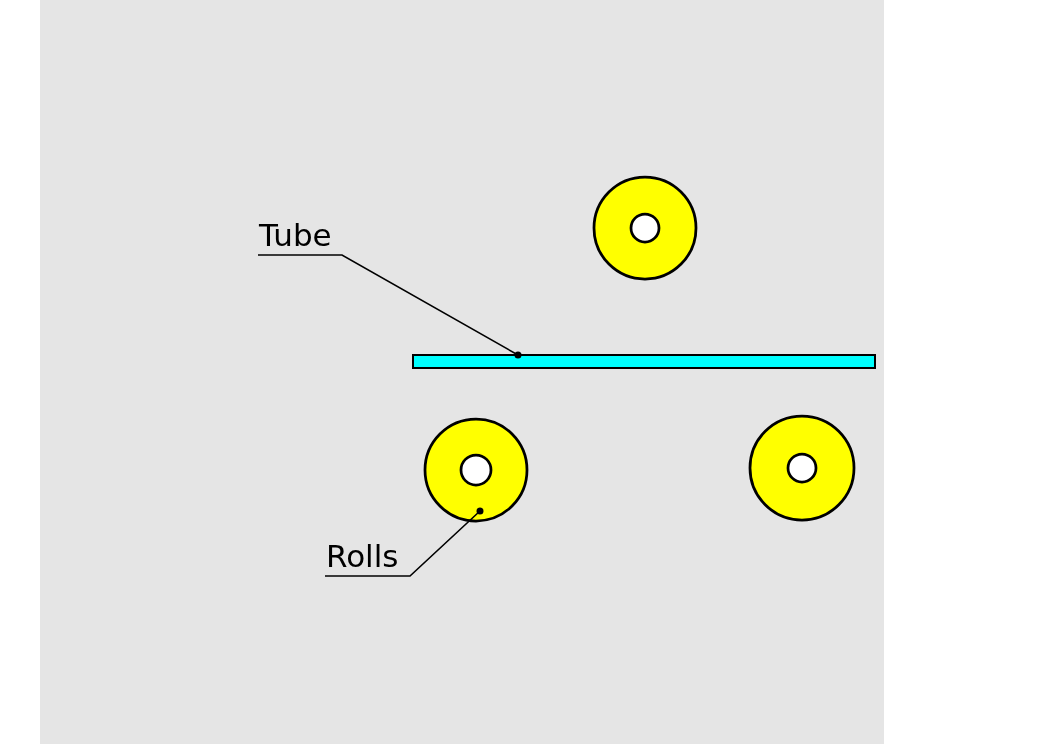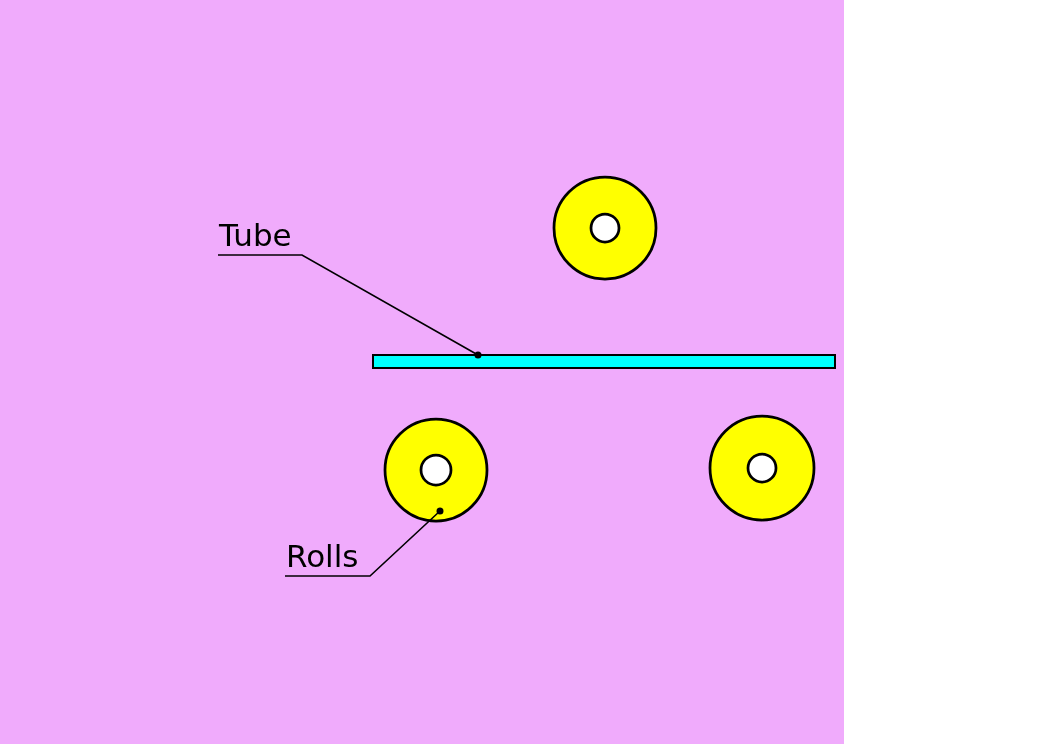--- a/index.html
+++ b/index.html
@@ -4,23 +4,24 @@
 <style>
   html, body {
     margin: 0;
     padding: 0;
     background: #ffffff;
   }
   .page {
     position: relative;
     width: 844px;
     height: 744px;
-    background: #f0abfc;
+    background: #e5e5e5;
     overflow: hidden;
     font-family: "DejaVu Sans", sans-serif;
+    margin-left: 40px;
   }
   svg.diagram {
     display: block;
     width: 1052px;
     height: 744px;
   }
   .roll-body {
     stroke: #000000;
     stroke-width: 2.75;
   }

